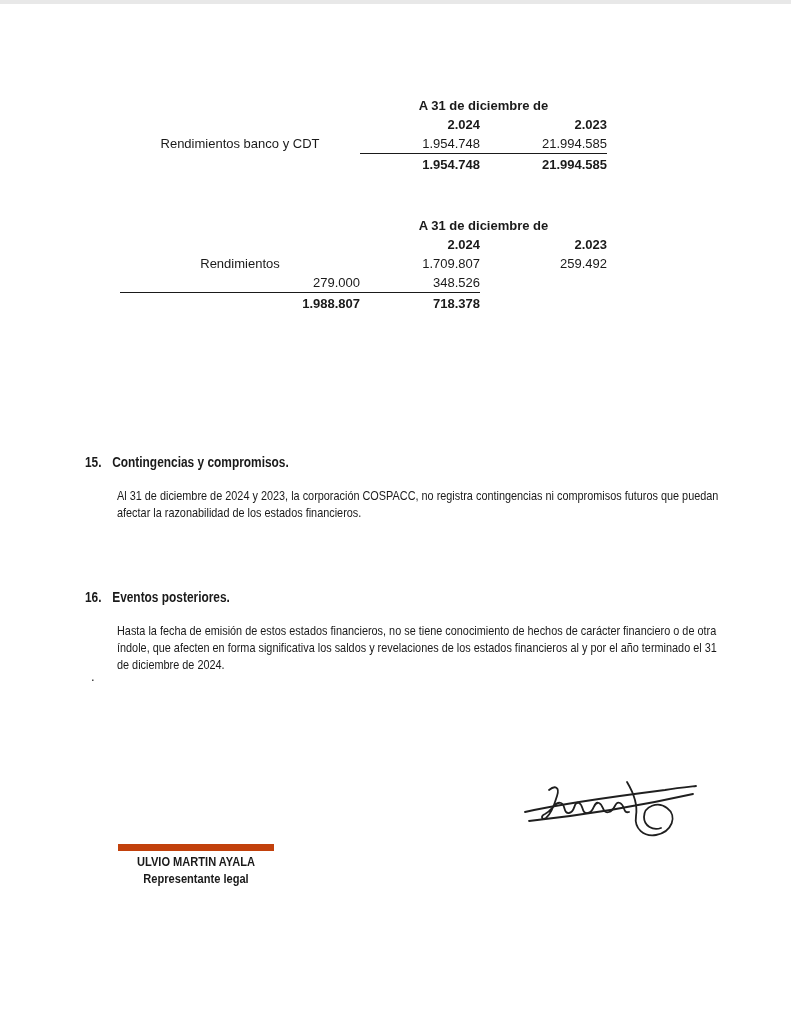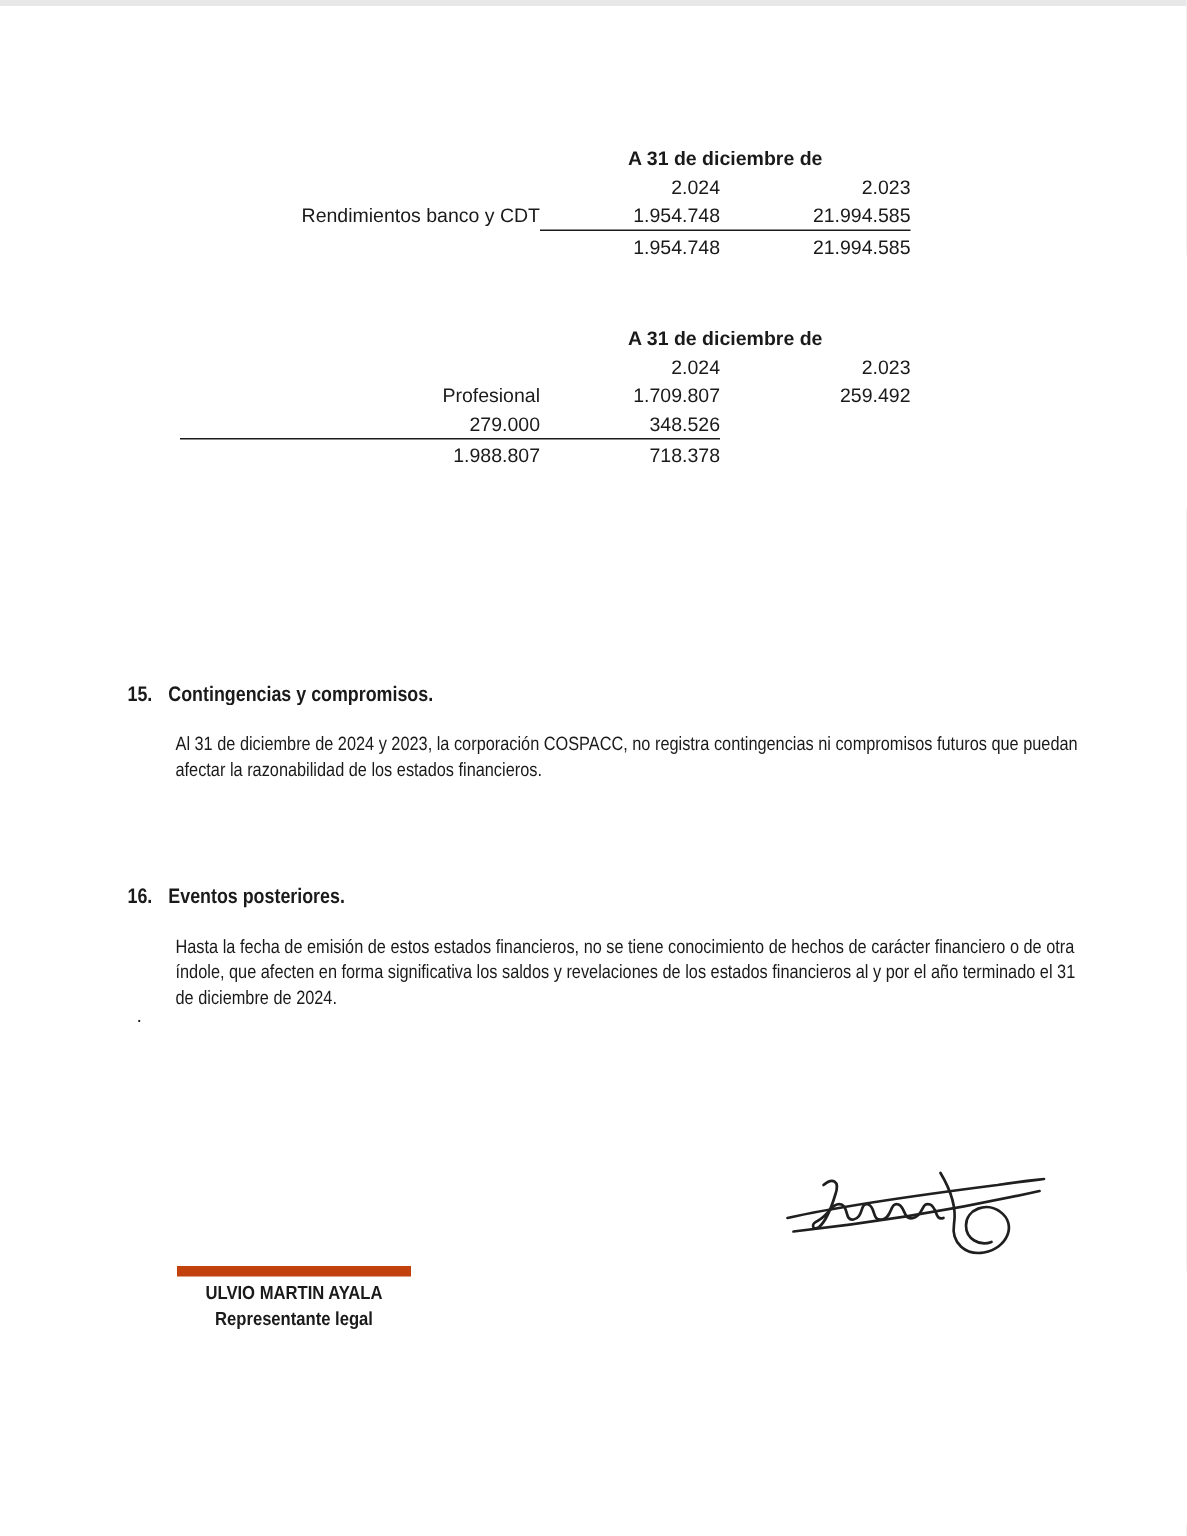--- a/index.html
+++ b/index.html
@@ -13,23 +13,23 @@
     overflow:hidden;
   }
 
   
   .fin-table {
     position:absolute; left:120px; width:487px;
     display:grid; grid-template-columns:240px 120px 127px;
     font-size:13px; line-height:19px;
   }
   .t-span   { grid-column:2 / 4; text-align:center; font-weight:bold; }
-  .t-label  { text-align:right; }
+  .t-label  { text-align:center; }
   .t-num    { text-align:right; }
-  .t-bold   { font-weight:normal; }
+  .t-bold   { font-weight:bold; }
   .t-rule   { border-top:1.6px solid #1a1a1a; padding-top:1px; }
   .t-empty  { }
 
   
   .doc-section { position:absolute; left:85px; width:700px; }
   .sec-heading {
     display:flex; font-weight:bold; font-size:14px; line-height:18px;
     transform:scaleX(0.85); transform-origin:0 0; width:780px;
   }
   .sec-num { width:32px; flex:none; }
@@ -73,21 +73,21 @@
     <div class="t-num t-bold t-rule">1.954.748</div>
     <div class="t-num t-bold t-rule">21.994.585</div>
   </div>
 
   <div class="fin-table" style="top:212px;">
     <div class="t-empty"></div>
     <div class="t-span">A 31 de diciembre de</div>
     <div class="t-empty"></div>
     <div class="t-num t-bold">2.024</div>
     <div class="t-num t-bold">2.023</div>
-    <div class="t-label">Profesional</div>
+    <div class="t-label">Rendimientos</div>
     <div class="t-num">1.709.807</div>
     <div class="t-num">259.492</div>
     <div class="t-num">279.000</div>
     <div class="t-num">348.526</div>
     <div class="t-empty"></div>
     <div class="t-num t-bold t-rule">1.988.807</div>
     <div class="t-num t-bold t-rule">718.378</div>
   </div>
 
   <div class="doc-section" style="top:449px;">

